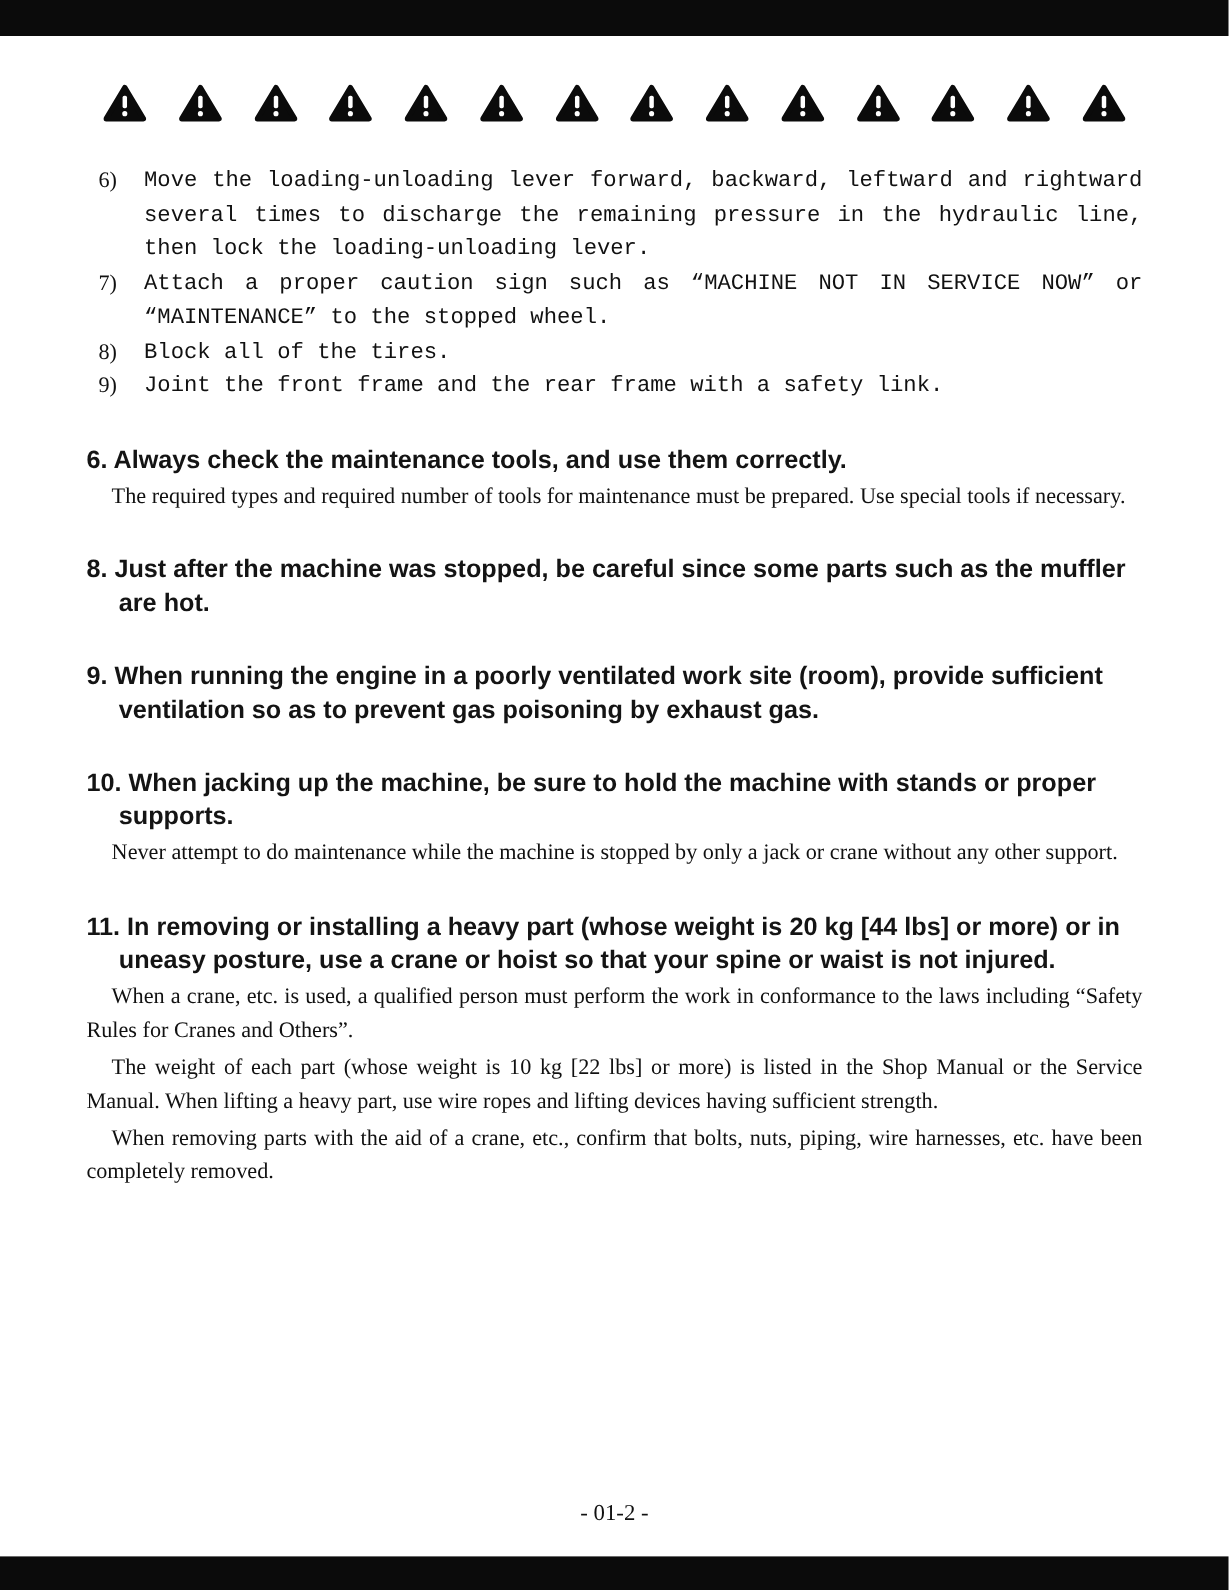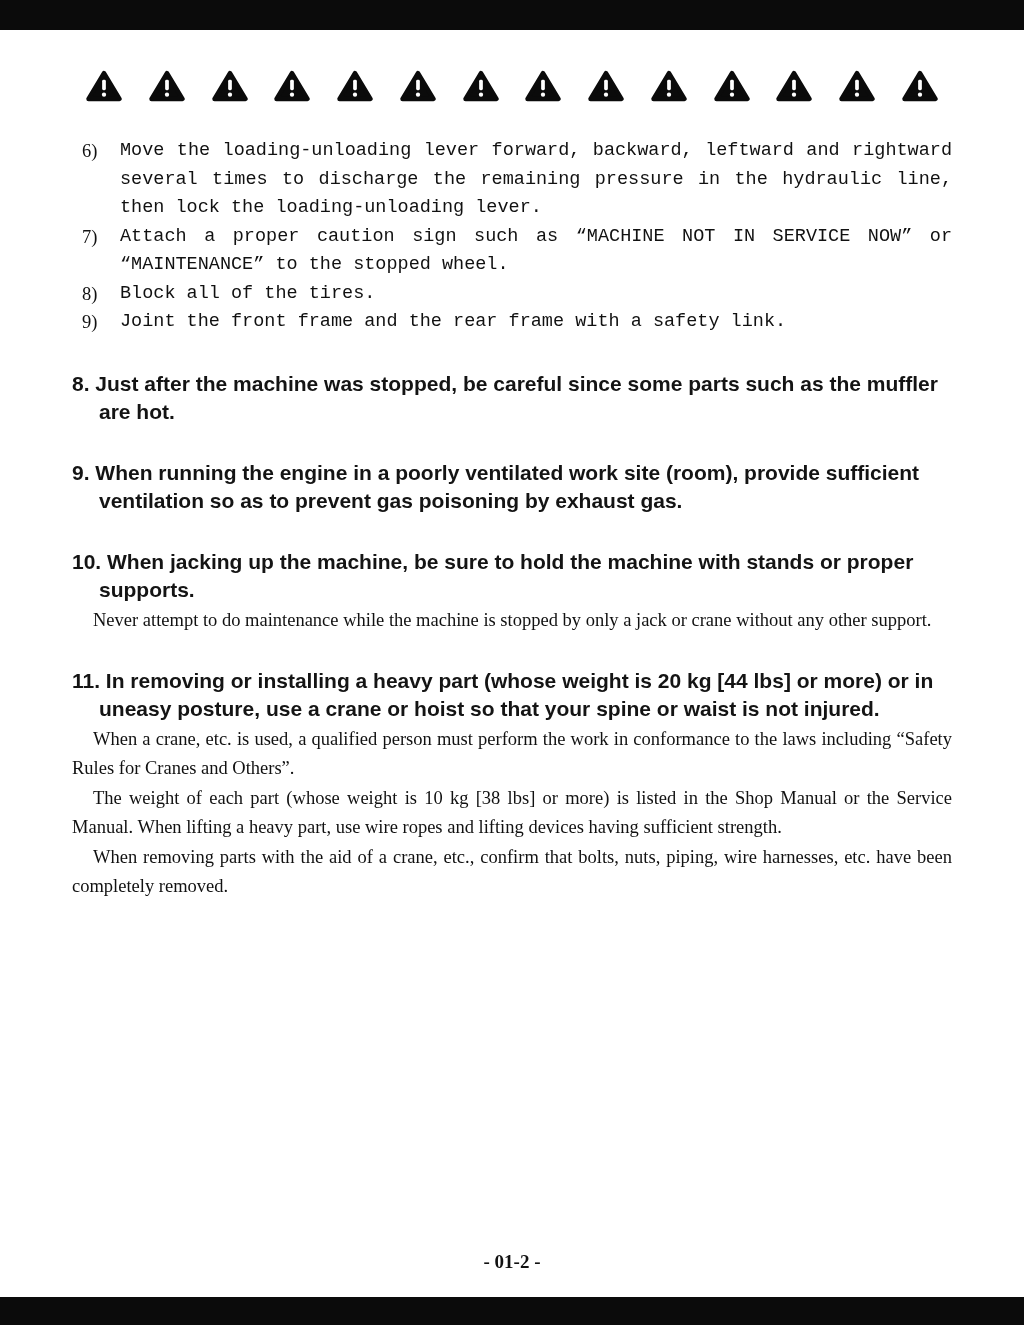--- a/index.html
+++ b/index.html
@@ -58,21 +58,20 @@
     text-align: justify;
     text-indent: 21px;
     margin-top: 2px;
   }
 
   .footer {
     position: absolute; left: 0; right: 0; bottom: 52px;
     text-align: center;
     font-size: 19px;
     color: #111111;
-    font-weight: bold;
   }
 </style>
 </head>
 <body>
 
 <div class="page">
 
   <div class="bar top"></div>
 
   <div class="content">
@@ -190,39 +189,43 @@
       <div class="numitem">
         <span class="no">8)</span>
         <div class="txt">Block all of the tires.</div>
       </div>
       <div class="numitem">
         <span class="no">9)</span>
         <div class="txt">Joint the front frame and the rear frame with a safety link.</div>
       </div>
     </div>
 
+    <section>
+      <h2>6. Always check the maintenance tools, and use them correctly.</h2>
+      <p class="body">The required types and required number of tools for maintenance must be prepared.  Use special tools if necessary.</p>
+    </section>
 
 
     <section>
       <h2>8. Just after the machine was stopped, be careful since some parts such as the muffler are hot.</h2>
     </section>
 
     <section>
       <h2>9. When running the engine in a poorly ventilated work site (room), provide sufficient ventilation so as to prevent gas poisoning by exhaust gas.</h2>
     </section>
 
     <section>
       <h2>10. When jacking up the machine, be sure to hold the machine with stands or proper supports.</h2>
       <p class="body">Never attempt to do maintenance while the machine is stopped by only a jack or crane without any other support.</p>
     </section>
 
     <section>
       <h2>11. In removing or installing a heavy part (whose weight is 20 kg [44 lbs] or more) or in uneasy posture, use a crane or hoist so that your spine or waist is not injured.</h2>
       <p class="body">When a crane, etc. is used, a qualified person must perform the work in conformance to the laws including “Safety Rules for Cranes and Others”.</p>
-      <p class="body">The weight of each part (whose weight is 10 kg [38 lbs] or more) is listed in the Shop Manual or the Service Manual.  When lifting a heavy part, use wire ropes and lifting devices having sufficient strength.</p>
+      <p class="body">The weight of each part (whose weight is 10 kg [22 lbs] or more) is listed in the Shop Manual or the Service Manual.  When lifting a heavy part, use wire ropes and lifting devices having sufficient strength.</p>
       <p class="body">When removing parts with the aid of a crane, etc., confirm that bolts, nuts, piping, wire harnesses, etc. have been completely removed.</p>
     </section>
 
   </div>
 
   <div class="footer">- 01-2 -</div>
 
   <div class="bar bottom"></div>
 
 </div>

